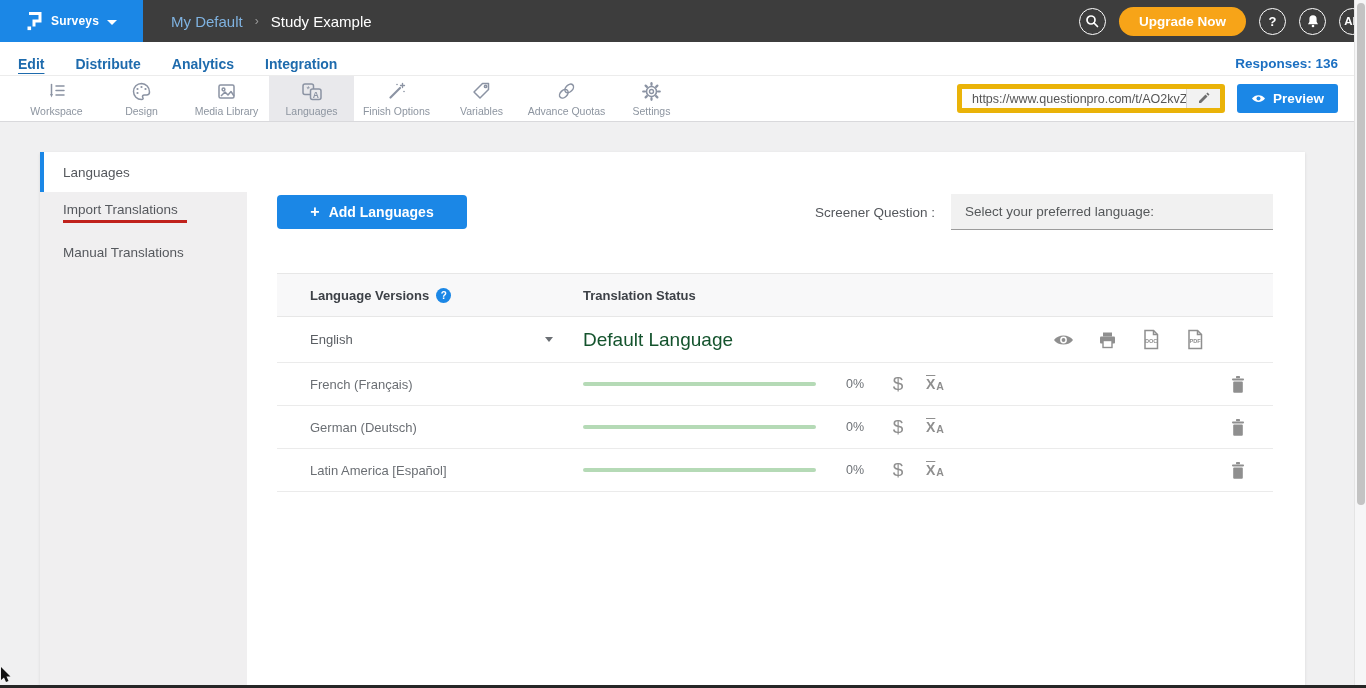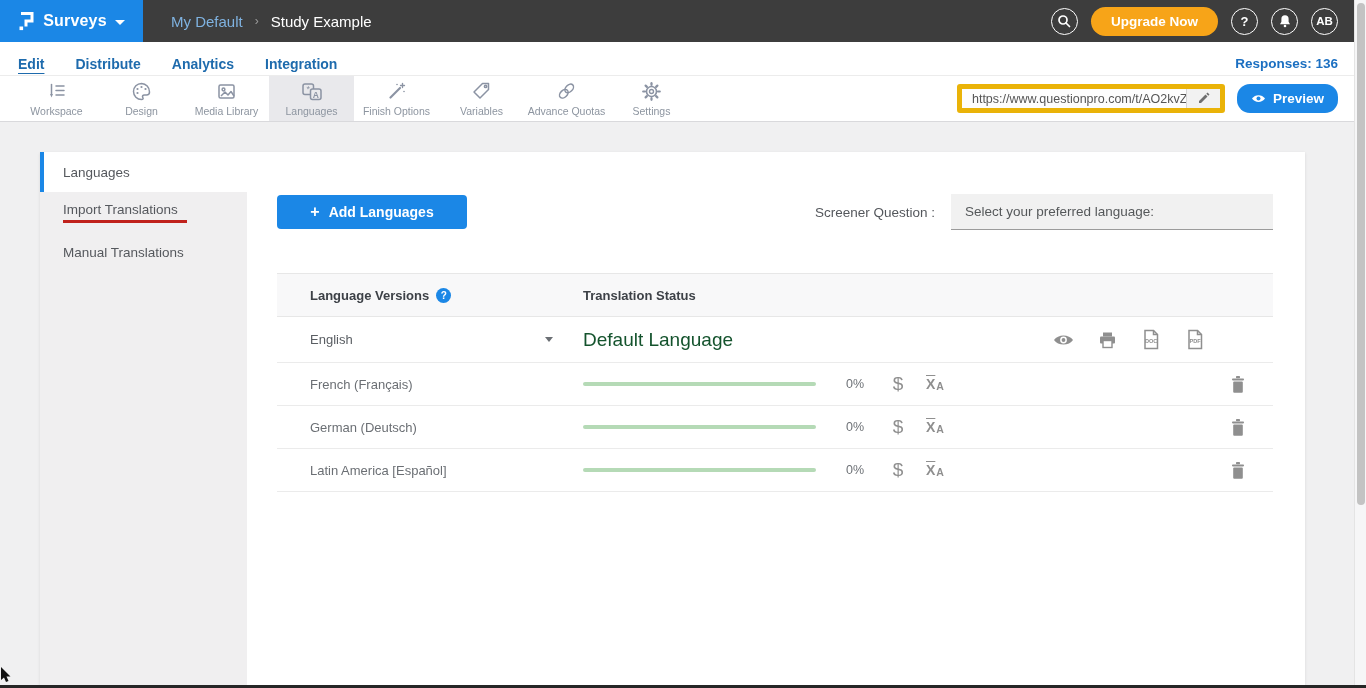--- a/index.html
+++ b/index.html
@@ -4,28 +4,28 @@
 <style>
   * { margin:0; padding:0; box-sizing:border-box; }
   html,body { width:1366px; height:688px; overflow:hidden; background:#fff;
               font-family:"Liberation Sans", sans-serif; }
 
   
   .topbar { height:42px; background:#3d3d3d; display:flex; align-items:center; position:relative; }
   .logo-block { width:143px; height:42px; background:#1b87e6; display:flex; align-items:center;
                 justify-content:center; gap:8px; cursor:pointer; }
   .logo-mark { display:flex; }
-  .product-name { color:#fff; font-size:16px; font-weight:700; letter-spacing:.2px; }
+  .product-name { color:#fff; font-size:12px; font-weight:700; letter-spacing:.2px; }
   .caret-down-white { width:0; height:0; border-left:5px solid transparent; border-right:5px solid transparent;
                       border-top:5px solid #fff; margin-top:2px; }
   .breadcrumb { display:flex; align-items:center; gap:12px; margin-left:28px; font-size:15px; }
   .bc-parent { color:#7fb2e0; cursor:pointer; }
   .bc-sep { color:#9a9a9a; font-size:12px; }
   .bc-current { color:#ffffff; }
-  .topbar-right { margin-left:auto; display:flex; align-items:center; gap:13px; padding-right:28px; }
+  .topbar-right { margin-left:auto; display:flex; align-items:center; gap:13px; }
   .circle-btn { width:27px; height:27px; border:1.6px solid #fff; border-radius:50%;
                 display:flex; align-items:center; justify-content:center; color:#fff;
                 font-size:13px; font-weight:700; cursor:pointer; flex:0 0 auto; }
   .upgrade-btn { height:29px; padding:0 20px; border-radius:15px; background:#f7a418; border:none;
                  color:#fff; font-size:13.5px; font-weight:700; cursor:pointer;
                  font-family:"Liberation Sans", sans-serif; }
 
   
   .navrow { height:34px; background:#fff; display:flex; align-items:center; padding:9px 28px 0 18px;
             border-bottom:1px solid #ececec; }
@@ -41,21 +41,21 @@
                gap:3px; cursor:pointer; color:#8b93a3; }
   .tool-item.active { background:#e9e9ec; }
   .tool-label { font-size:10.5px; color:#8d95a0; white-space:nowrap; }
   .tool-icon svg { display:block; }
   .toolbar-right { margin-left:auto; display:flex; align-items:center; gap:12px; padding-right:28px; }
   .url-box { width:268px; height:29px; border:5px solid #eab308; border-radius:3px; background:#fdfdfd;
              display:flex; align-items:center; overflow:hidden; }
   .url-text { flex:1; font-size:12.5px; color:#555; padding:0 8px 0 10px; white-space:nowrap; overflow:hidden; }
   .url-edit { width:34px; height:100%; display:flex; align-items:center; justify-content:center;
               border-left:1px solid #d5d5d5; background:#f2f2f2; cursor:pointer; }
-  .preview-btn { height:29px; padding:12px 14px; background:#1b87e6; border:none; border-radius:13px;
+  .preview-btn { height:29px; padding:12px 14px; background:#1b87e6; border:none; border-radius:3px;
                  color:#fff; font-size:13.5px; font-weight:700; display:flex; align-items:center; gap:7px;
                  cursor:pointer; font-family:"Liberation Sans", sans-serif; }
 
   
   .content { height:566px; background:#f0f0f1; padding:30px 0 0 40px; position:relative; }
   .card { width:1265px; height:536px; background:#fff; display:flex;
           box-shadow:0 1px 3px rgba(0,0,0,.10); }
   .sidebar { width:207px; background:#f0eff0; flex:0 0 auto; }
   .side-item { height:40px; display:flex; flex-direction:column; justify-content:center;
                padding-left:23px; font-size:13.5px; color:#55585d; cursor:pointer; }

